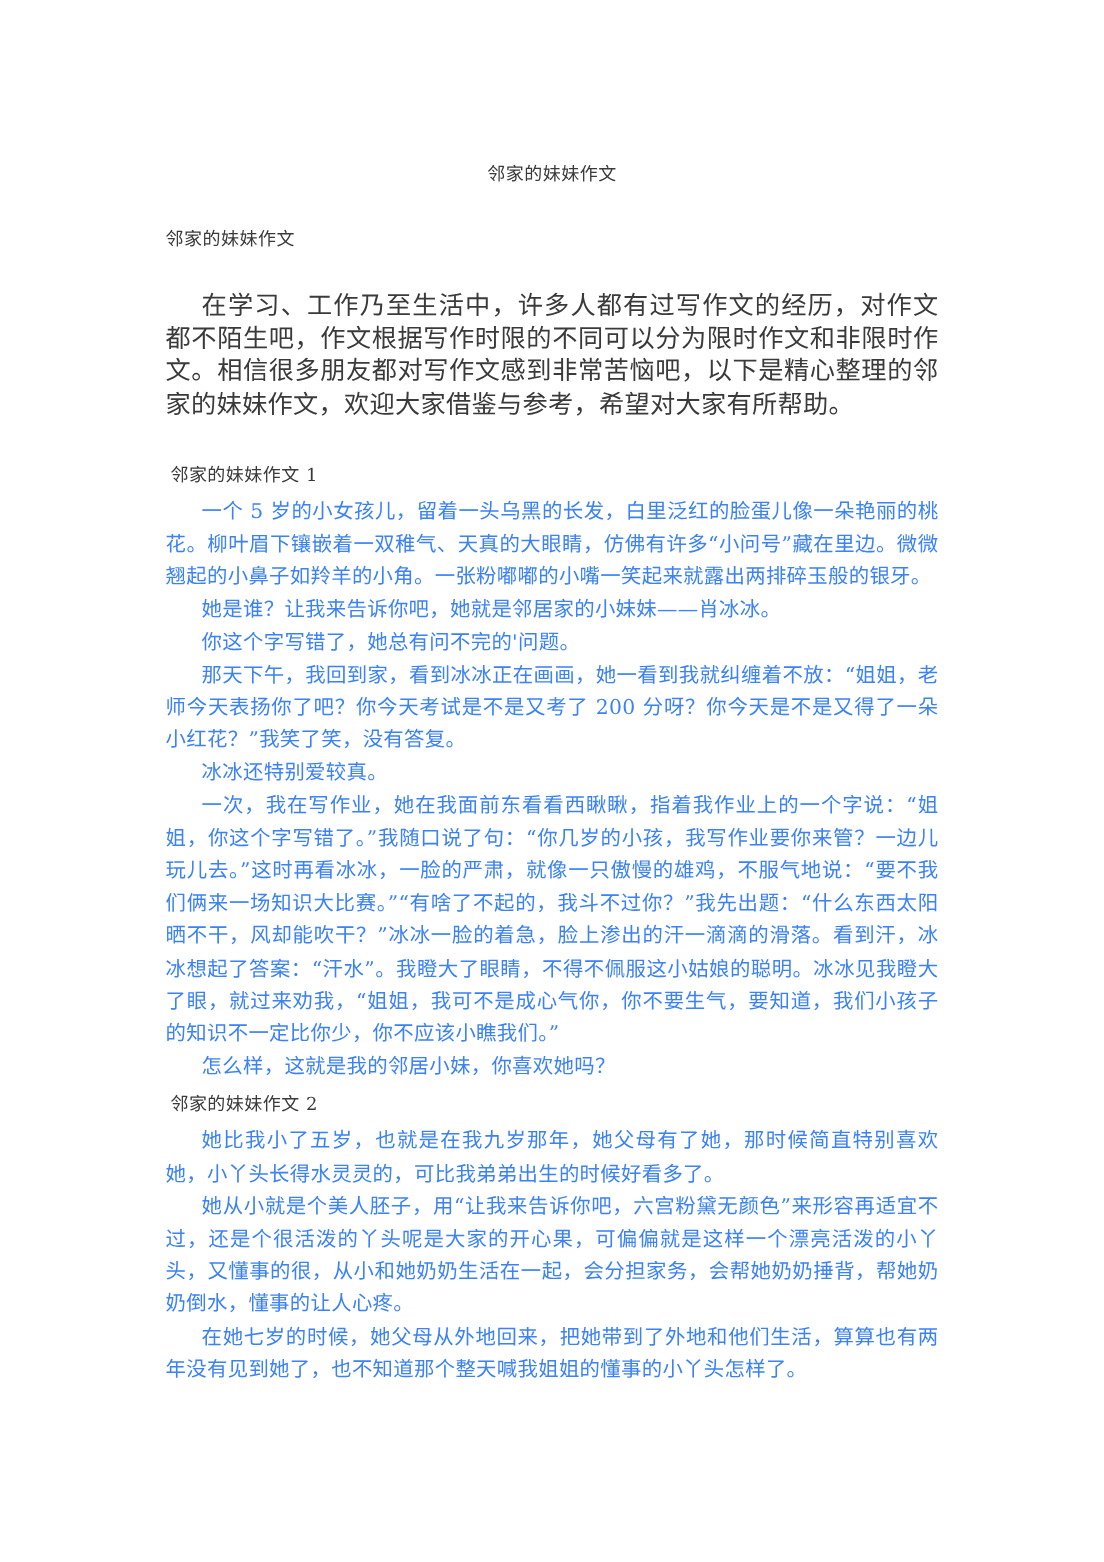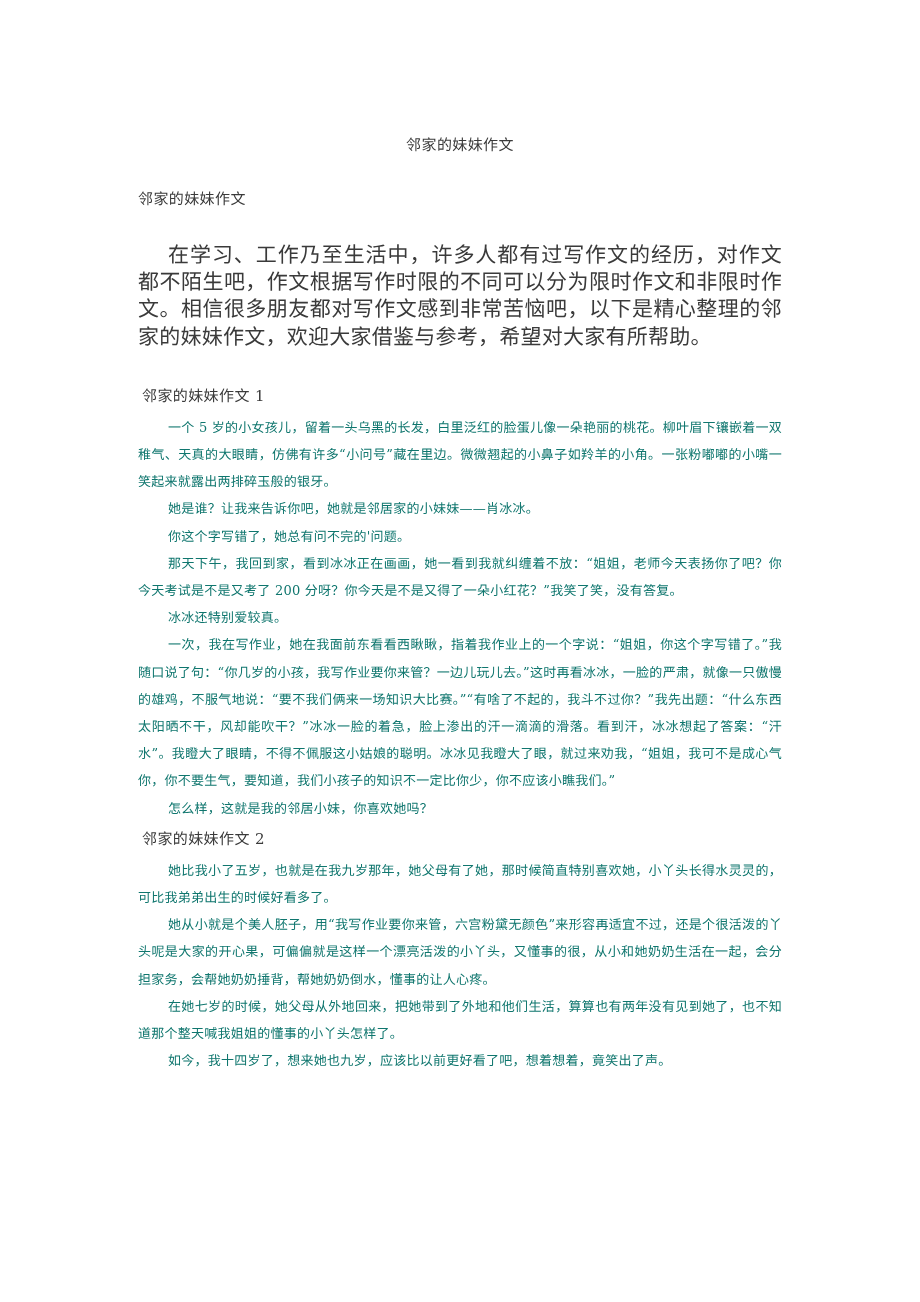--- a/index.html
+++ b/index.html
@@ -59,28 +59,28 @@
     margin: 4px;
     padding-top: 28px;
     letter-spacing: 0.4px;
     font-weight: normal;
     color: #3a3a3a;
   }
   .section-heading.tight {
     padding-top: 0;
   }
   .para {
-    font-size: 13px;
+    font-size: 17px;
     line-height: 27.2px;
     margin: 0;
     text-indent: 30px;
     text-align: justify;
     text-justify: inter-ideograph;
     letter-spacing: 0.25px;
-    color: #0f766e;
+    color: #3b82f6;
   }
 </style>
 </head>
 <body>
 
 <div class="page">
 
   <h1 class="doc-title">邻家的妹妹作文</h1>
 
   <p class="subtitle">邻家的妹妹作文</p>
@@ -93,17 +93,16 @@
   <p class="para">她是谁？让我来告诉你吧，她就是邻居家的小妹妹——肖冰冰。</p>
   <p class="para">你这个字写错了，她总有问不完的'问题。</p>
   <p class="para">那天下午，我回到家，看到冰冰正在画画，她一看到我就纠缠着不放：“姐姐，老师今天表扬你了吧？你今天考试是不是又考了 200 分呀？你今天是不是又得了一朵小红花？”我笑了笑，没有答复。</p>
   <p class="para">冰冰还特别爱较真。</p>
   <p class="para">一次，我在写作业，她在我面前东看看西瞅瞅，指着我作业上的一个字说：“姐姐，你这个字写错了。”我随口说了句：“你几岁的小孩，我写作业要你来管？一边儿玩儿去。”这时再看冰冰，一脸的严肃，就像一只傲慢的雄鸡，不服气地说：“要不我们俩来一场知识大比赛。”“有啥了不起的，我斗不过你？”我先出题：“什么东西太阳晒不干，风却能吹干？”冰冰一脸的着急，脸上渗出的汗一滴滴的滑落。看到汗，冰冰想起了答案：“汗水”。我瞪大了眼睛，不得不佩服这小姑娘的聪明。冰冰见我瞪大了眼，就过来劝我，“姐姐，我可不是成心气你，你不要生气，要知道，我们小孩子的知识不一定比你少，你不应该小瞧我们。”</p>
   <p class="para">怎么样，这就是我的邻居小妹，你喜欢她吗？</p>
 
   <h2 class="section-heading tight">邻家的妹妹作文 2</h2>
 
   <p class="para">她比我小了五岁，也就是在我九岁那年，她父母有了她，那时候简直特别喜欢她，小丫头长得水灵灵的，可比我弟弟出生的时候好看多了。</p>
-  <p class="para">她从小就是个美人胚子，用“我写作业要你来管，六宫粉黛无颜色”来形容再适宜不过，还是个很活泼的丫头呢是大家的开心果，可偏偏就是这样一个漂亮活泼的小丫头，又懂事的很，从小和她奶奶生活在一起，会分担家务，会帮她奶奶捶背，帮她奶奶倒水，懂事的让人心疼。</p>
+  <p class="para">她从小就是个美人胚子，用“让我来告诉你吧，六宫粉黛无颜色”来形容再适宜不过，还是个很活泼的丫头呢是大家的开心果，可偏偏就是这样一个漂亮活泼的小丫头，又懂事的很，从小和她奶奶生活在一起，会分担家务，会帮她奶奶捶背，帮她奶奶倒水，懂事的让人心疼。</p>
   <p class="para">在她七岁的时候，她父母从外地回来，把她带到了外地和他们生活，算算也有两年没有见到她了，也不知道那个整天喊我姐姐的懂事的小丫头怎样了。</p>
-  <p class="para">如今，我十四岁了，想来她也九岁，应该比以前更好看了吧，想着想着，竟笑出了声。</p>
 
 </div>
 
 </body></html>

